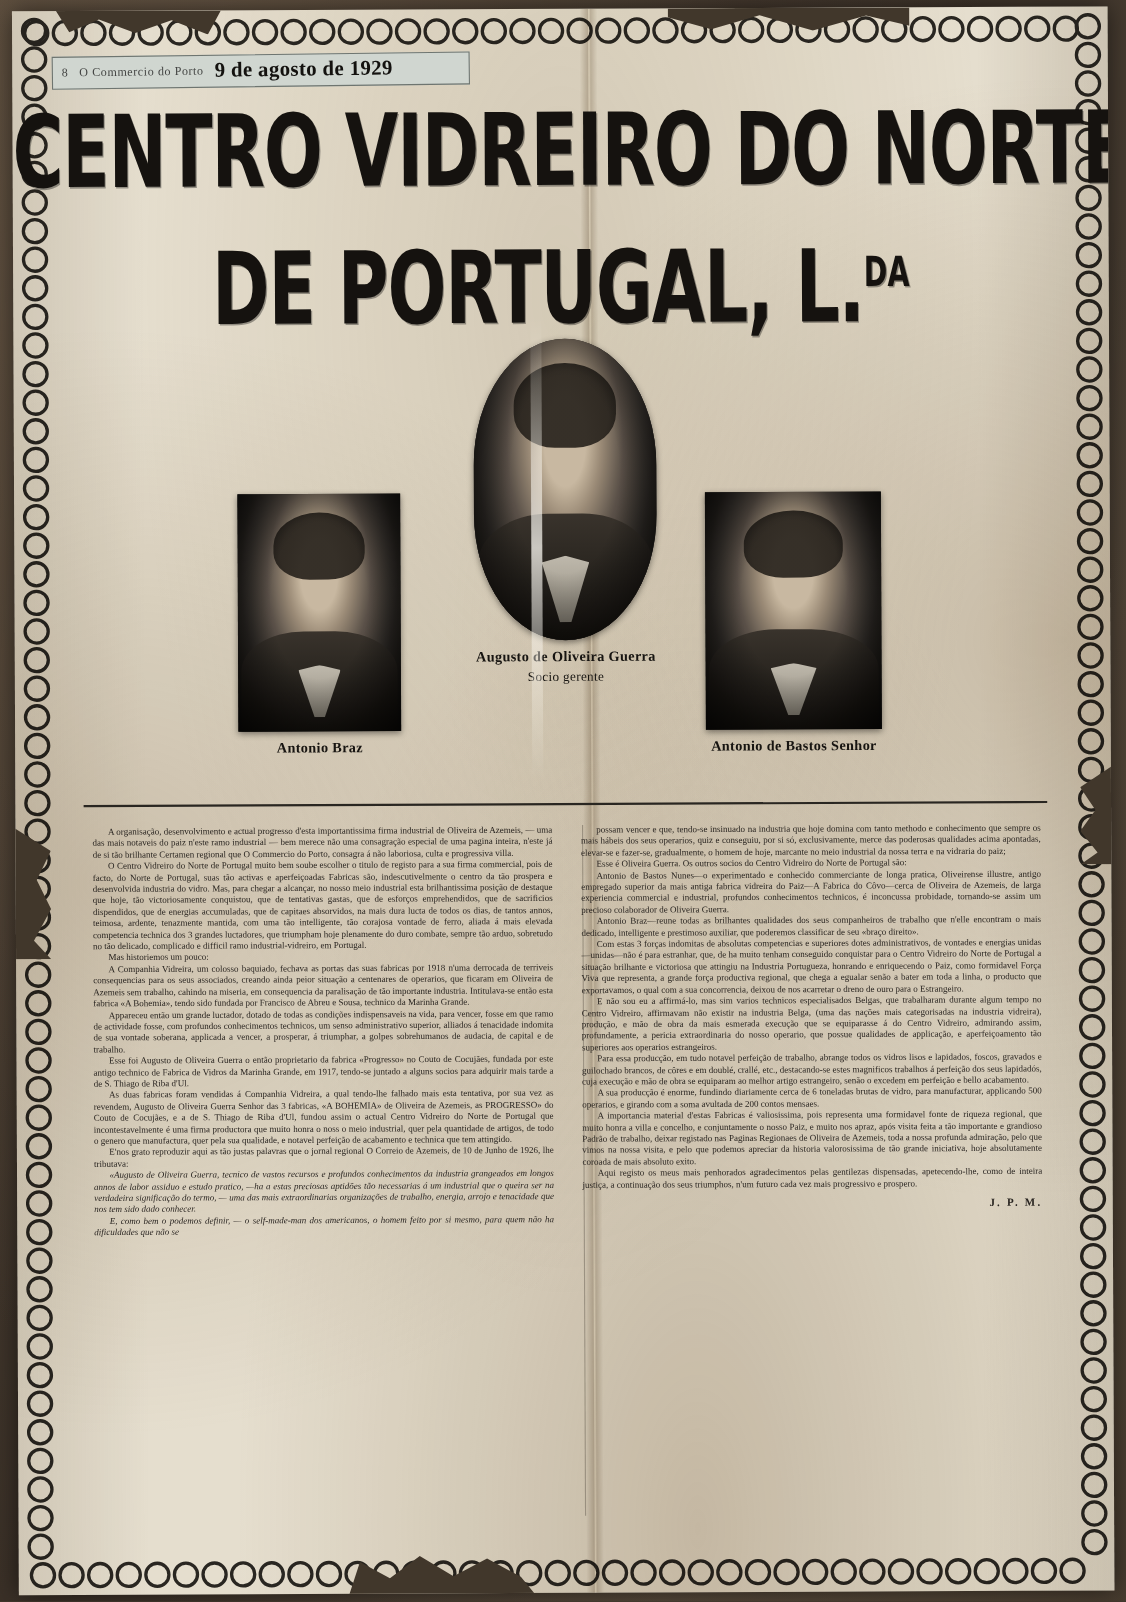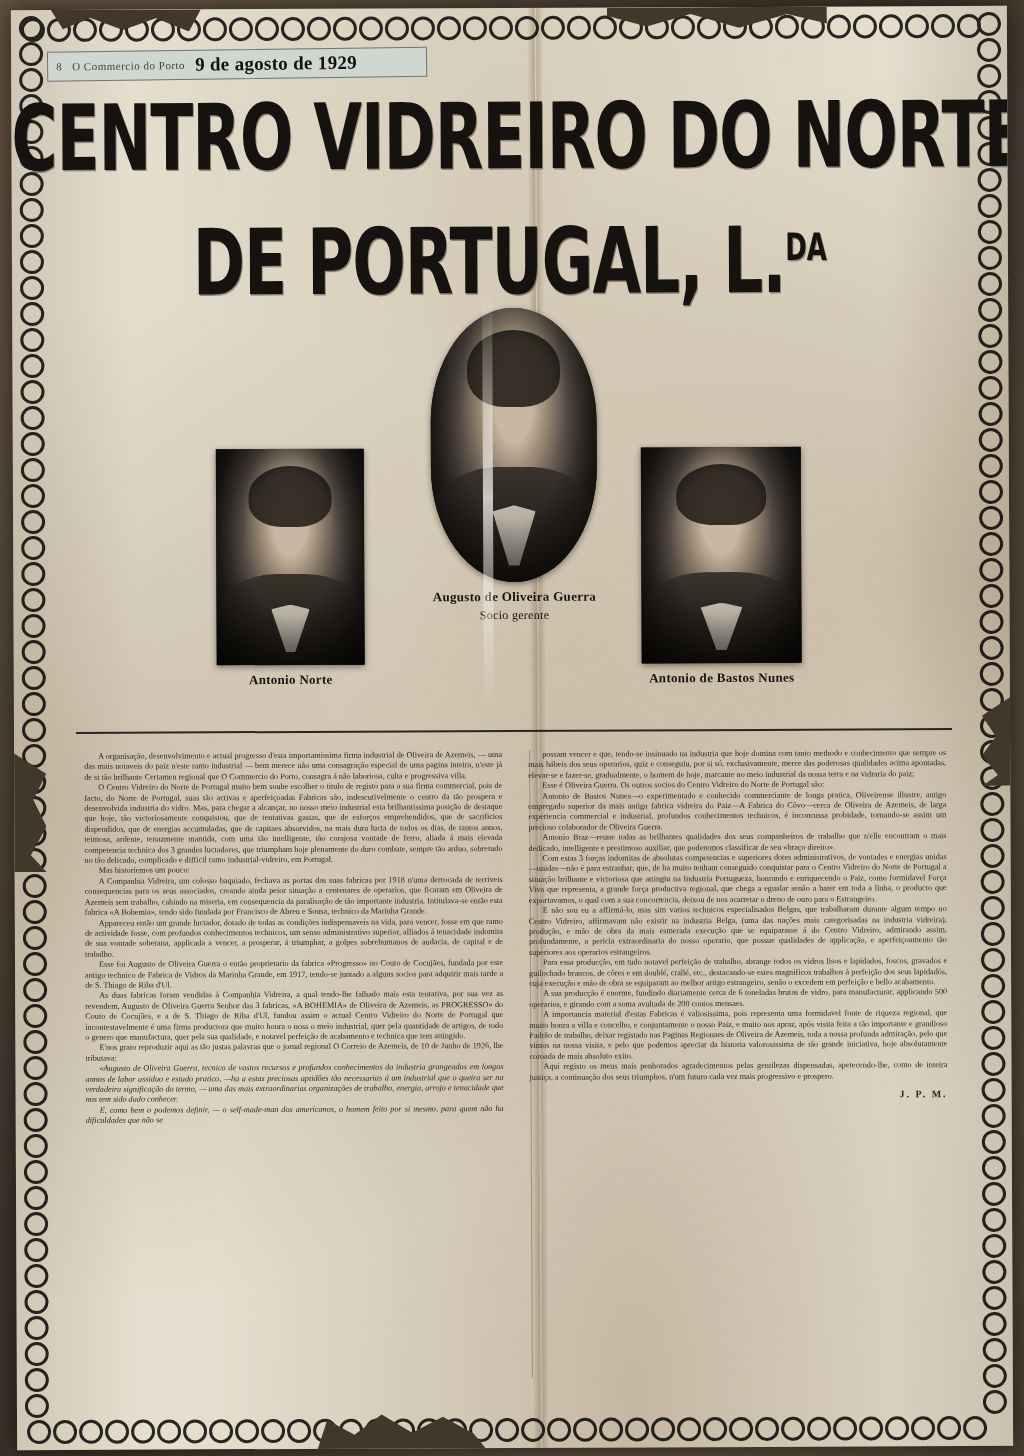--- a/index.html
+++ b/index.html
@@ -393,34 +393,34 @@
 
     <div class="portrait" style="left:203px;top:440px;width:148px;">
       <div class="pframe" style="width:148px;height:216px;">
         <div class="face"></div>
           <div class="hair"></div>
           <div class="body"></div>
           <div class="collar"></div>
           <div class="vig"></div>
       </div>
       <div class="pcaption">
-        <span>Antonio Norte</span>
+        <span>Antonio Braz</span>
       </div>
     </div>
 
     <div class="portrait" style="left:628px;top:440px;width:160px;">
       <div class="pframe" style="width:160px;height:216px;">
         <div class="face"></div>
           <div class="hair"></div>
           <div class="body"></div>
           <div class="collar"></div>
           <div class="vig"></div>
       </div>
       <div class="pcaption">
-        <span>Antonio de Bastos Nunes</span>
+        <span>Antonio de Bastos Senhor</span>
       </div>
     </div>
 
     <div class="rule" style="left:62px;top:722px;width:876px;"></div>
     <div class="vdiv"></div>
 
     <div class="columns">
       <div class="col" id="col-left">
           <p>A organisação, desenvolvimento e actual progresso d'esta importantissima firma industrial de Oliveira de Azemeis, — uma das mais notaveis do paiz n'este ramo industrial — bem merece não uma consagração especial de uma pagina inteira, n'este já de si tão brilhante Certamen regional que O Commercio do Porto, consagra á não laboriosa, culta e progressiva villa.</p>
           <p>O Centro Vidreiro do Norte de Portugal muito bem soube escolher o titulo de registo para a sua firma commercial, pois de facto, do Norte de Portugal, suas tão activas e aperfeiçoadas Fabricas são, indescutivelmente o centro da tão prospera e desenvolvida industria do vidro. Mas, para chegar a alcançar, no nosso meio industrial esta brilhantissima posição de destaque que hoje, tão victoriosamente conquistou, que de tentativas gastas, que de esforços emprehendidos, que de sacrificios dispendidos, que de energias accumuladas, que de capitaes absorvidos, na mais dura lucta de todos os dias, de tantos annos, teimosa, ardente, tenazmente mantida, com uma tão intelligente, tão corajosa vontade de ferro, aliada á mais elevada competencia technica dos 3 grandes luctadores, que triumpham hoje plenamente do duro combate, sempre tão arduo, sobretudo no tão delicado, complicado e difficil ramo industrial-vidreiro, em Portugal.</p>

